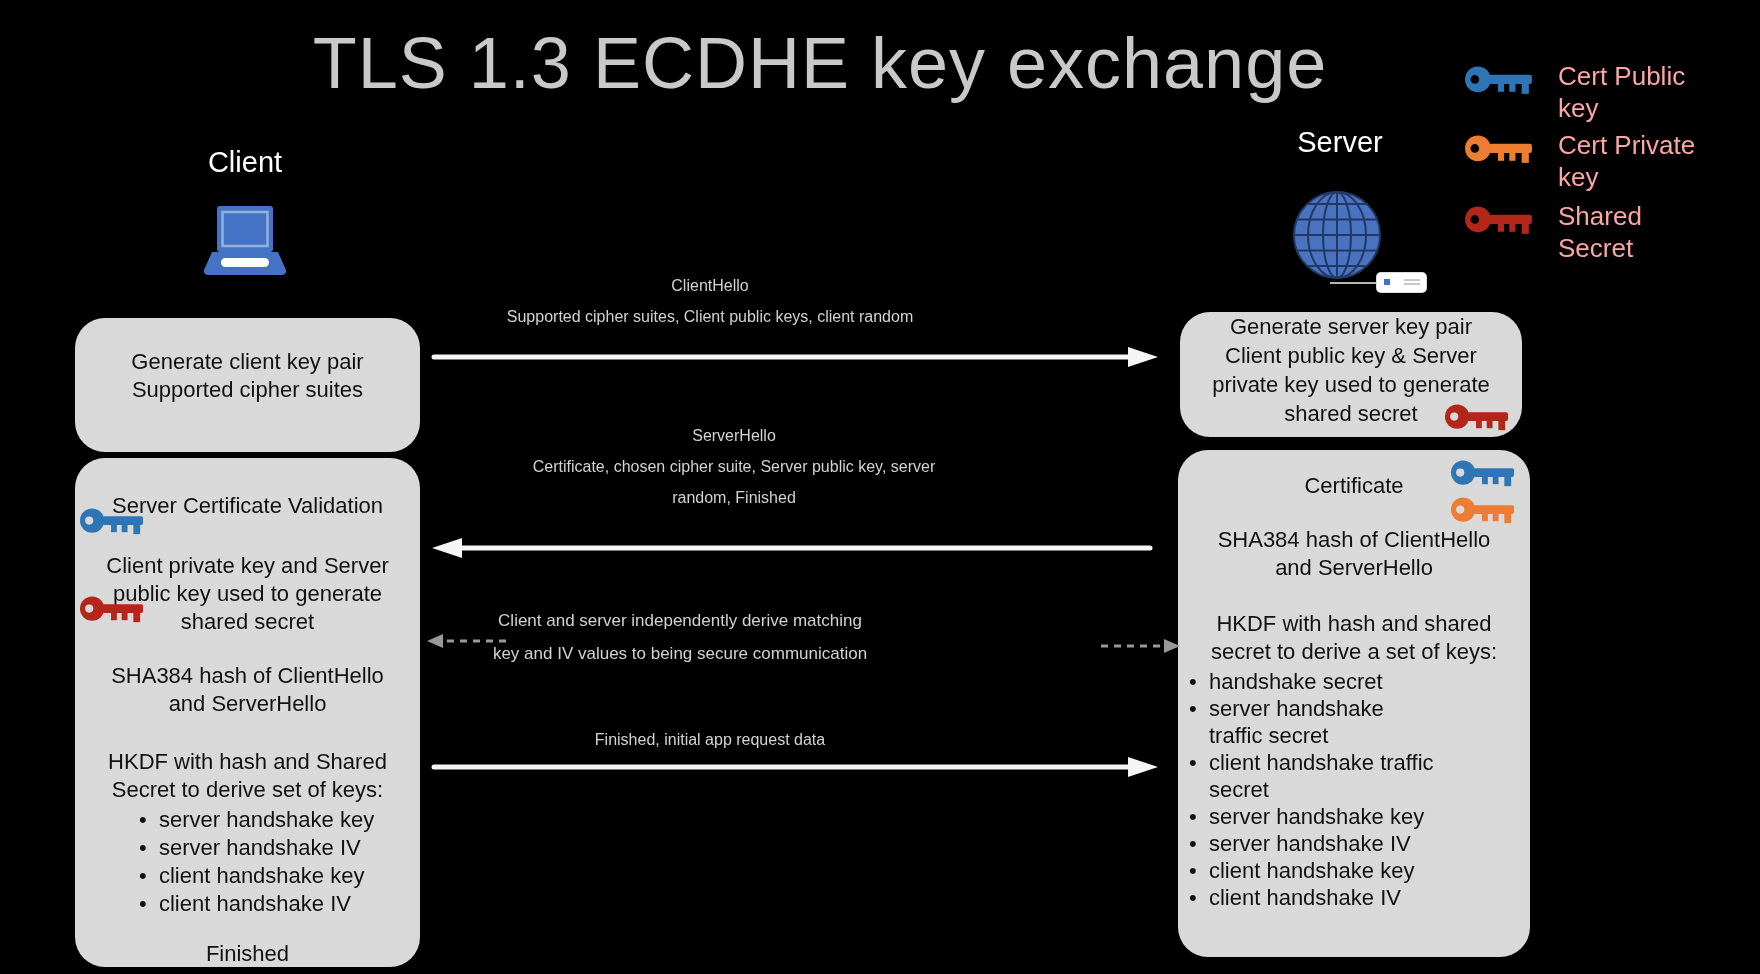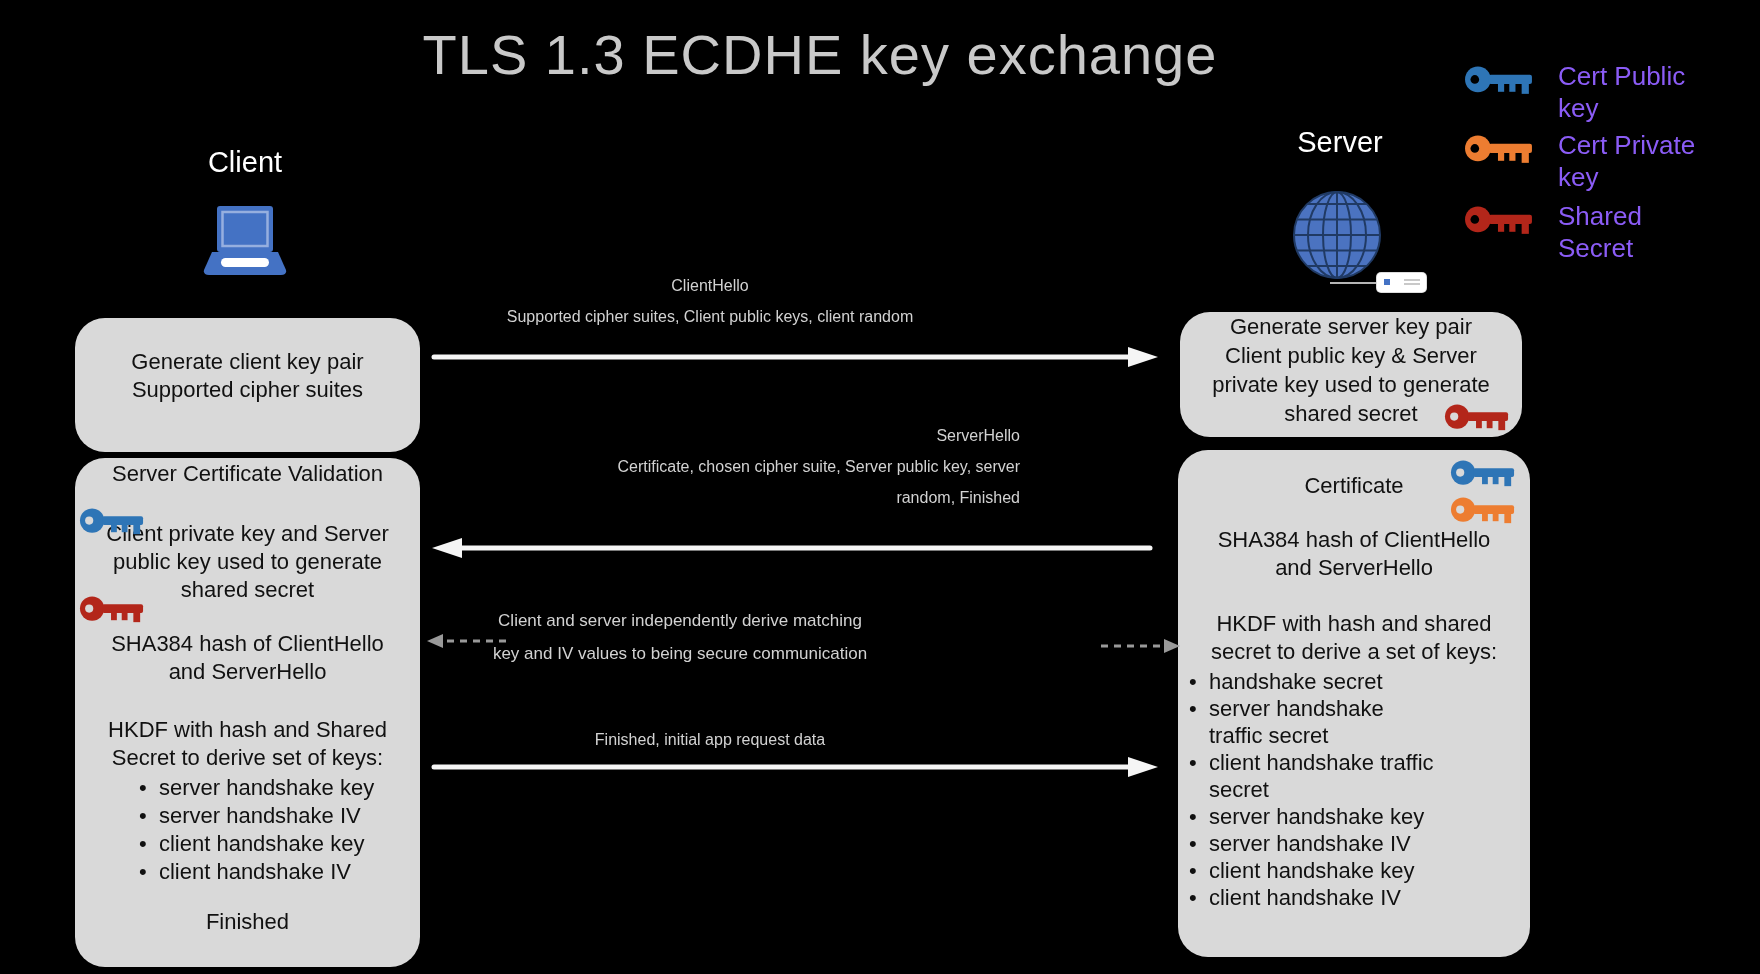--- a/index.html
+++ b/index.html
@@ -6,29 +6,29 @@
   .canvas{
     position:relative;width:1760px;height:974px;background:#000;overflow:hidden;
     font-family:"Liberation Sans",sans-serif;
   }
   .abs{position:absolute;}
   .pre{white-space:pre-line;}
 
   
   .main-title{
     left:180px;top:22px;width:1280px;text-align:center;
-    font-size:56px;font-weight:400;color:#c9c9c9;letter-spacing:1px;
+    font-size:72px;font-weight:400;color:#c9c9c9;letter-spacing:1px;
   }
 
   
   .actor-label{color:#ffffff;font-size:29px;text-align:center;width:170px;}
 
   
   .legend-row{display:flex;gap:24px;align-items:flex-start;width:300px;}
-  .legend-label{color:#8b5cf6;font-size:26px;line-height:32px;}
+  .legend-label{color:#fca5a5;font-size:26px;line-height:32px;}
   .key-ico{display:block;width:70px;height:35px;flex:0 0 70px;margin-top:4px;}
   .key-ico svg{display:block;width:100%;height:100%;}
   .kbody{fill:currentColor;}
   .khole{fill:var(--holec,#000);}
   .key-blue{color:#2e75b6;}
   .key-orange{color:#ed7d31;}
   .key-red{color:#b3261a;}
   .on-dark{--holec:#000000;}
   .on-gray{--holec:#d9d9d9;}
 
@@ -132,21 +132,21 @@
     <span style="position:absolute;left:7px;top:6px;width:6px;height:6px;background:#4472c4;display:block;"></span>
     <span style="position:absolute;right:6px;top:6px;width:16px;height:2px;background:#c9c9c9;display:block;"></span>
     <span style="position:absolute;right:6px;top:10px;width:16px;height:2px;background:#c9c9c9;display:block;"></span>
   </div>
 
   <div class="abs pbox" style="left:75px;top:318px;width:345px;height:134px;display:flex;align-items:center;justify-content:center;padding-bottom:18px;box-sizing:border-box;">
     <div class="pre">Generate client key pair
 Supported cipher suites</div>
   </div>
 
-  <div class="abs pbox on-gray" style="left:75px;top:458px;width:345px;height:509px;padding-top:2px;box-sizing:border-box;">
+  <div class="abs pbox on-gray" style="left:75px;top:458px;width:345px;height:509px;padding-top:34px;box-sizing:border-box;">
     <span class="inkey key-ico key-blue on-gray" style="left:4px;top:44px;">
         <svg viewBox="0 0 68 34">
           <circle cx="13.5" cy="15" r="12.5" class="kbody"></circle>
           <rect x="24" y="10.5" width="42" height="9" rx="2" class="kbody"></rect>
           <rect x="33" y="17" width="6" height="10" class="kbody"></rect>
           <rect x="44" y="17" width="6" height="10" class="kbody"></rect>
           <rect x="56" y="17" width="7" height="12" class="kbody"></rect>
           <circle cx="10.5" cy="15" r="4.2" class="khole"></circle>
         </svg>
       </span>
@@ -235,21 +235,21 @@
 
   <div class="abs msg" style="left:390px;top:270px;width:640px;">
     <div>ClientHello</div>
     <div class="pre">Supported cipher suites, Client public keys, client random</div>
   </div>
   <svg class="abs arrow" style="left:430px;top:344px;" width="730" height="26">
     <line x1="4" y1="13" x2="702" y2="13" stroke="#f5f5f5" stroke-width="5" stroke-linecap="round"></line>
     <polygon points="698,3 728,13 698,23" fill="#f5f5f5"></polygon>
   </svg>
 
-  <div class="abs msg" style="left:380px;top:420px;width:640px;text-align:right;">
+  <div class="abs msg" style="left:414px;top:420px;width:640px;">
     <div>ServerHello</div>
     <div class="pre">Certificate, chosen cipher suite, Server public key, server
 random, Finished</div>
   </div>
   <svg class="abs arrow" style="left:430px;top:535px;" width="724" height="26">
     <line x1="28" y1="13" x2="720" y2="13" stroke="#f5f5f5" stroke-width="5" stroke-linecap="round"></line>
     <polygon points="32,3 2,13 32,23" fill="#f5f5f5"></polygon>
   </svg>
 
   <div class="abs msg pre" style="left:400px;top:604px;width:560px;font-size:17px;line-height:33px;">Client and server independently derive matching

